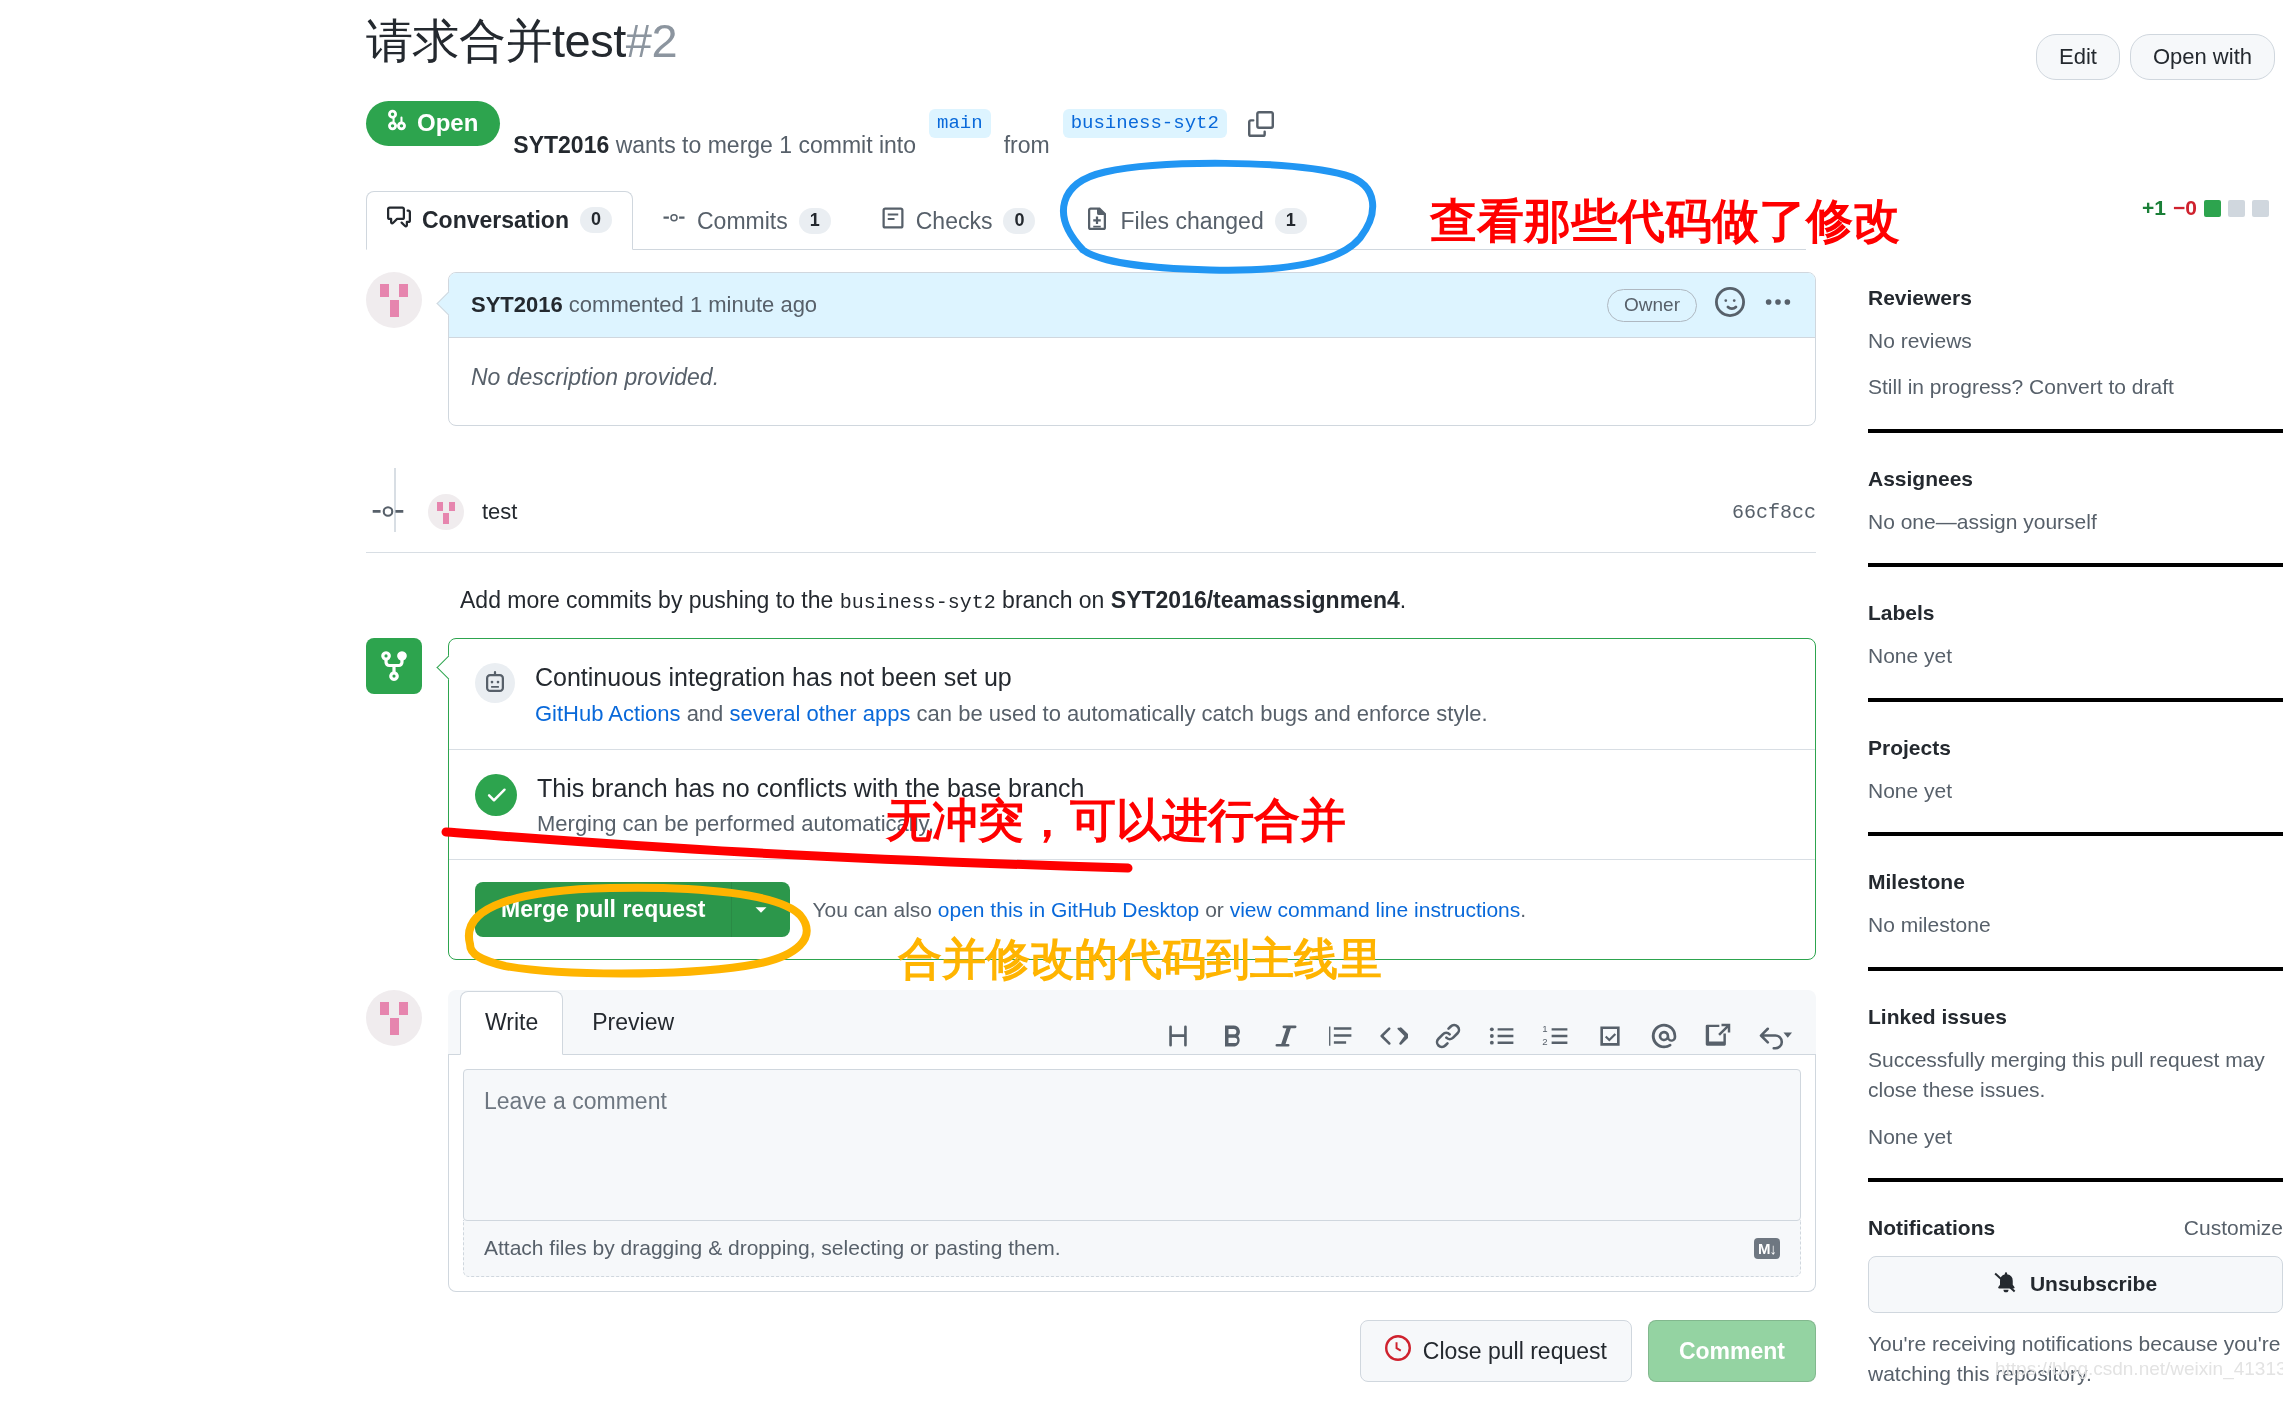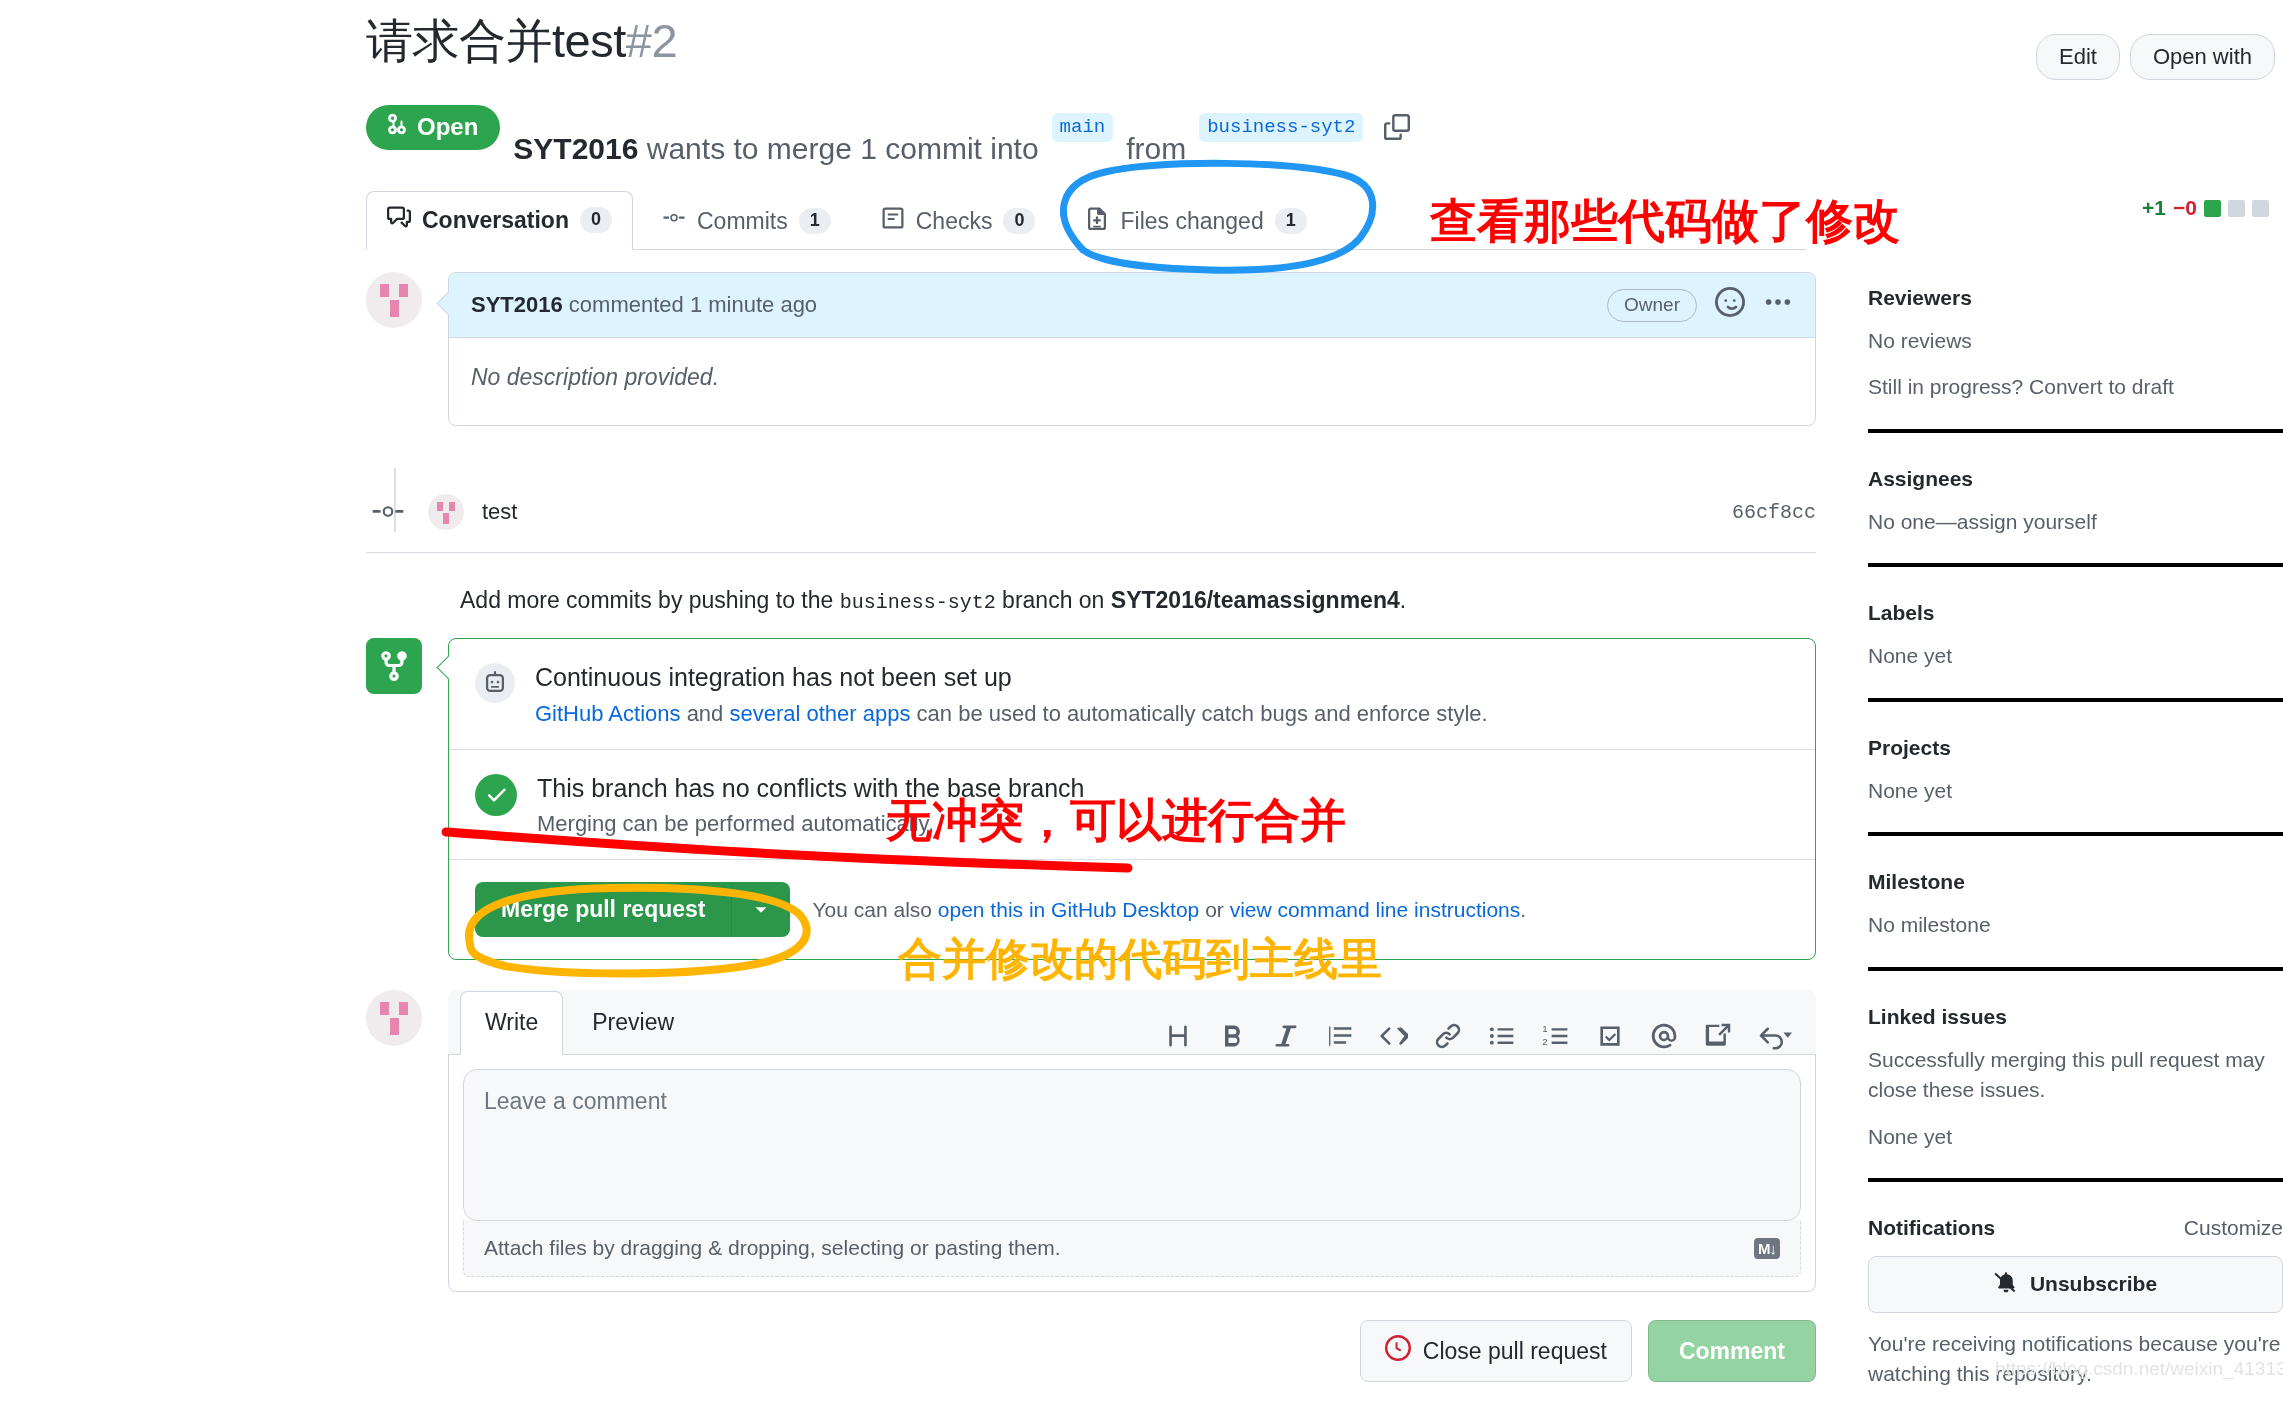--- a/index.html
+++ b/index.html
@@ -17,21 +17,21 @@
   .pr-header { position: absolute; left: 366px; top: 14px; width: 1680px; }
   .pr-title { font-size: 47px; font-weight: 400; line-height: 1.15; letter-spacing: -0.5px; }
   .pr-title .num { color: #8c959f; font-weight: 300; }
   .pr-subline { display: flex; align-items: center; gap: 13px; margin-top: 20px; }
   .state-badge {
     display: inline-flex; align-items: center; gap: 9px;
     background: #2da44e; color: #fff;
     border-radius: 28px; padding: 8px 22px 9px 20px;
     font-size: 24px; font-weight: 600;
   }
-  .subline-text { font-size: 30px; color: #57606a; margin-top: 44px; }
+  .subline-text { font-size: 23px; color: #57606a; margin-top: 44px; }
   .subline-text b { color: #24292f; font-weight: 600; }
   .branch-chip {
     display: inline-block; background: #ddf4ff; color: #0969da;
     border-radius: 6px; padding: 3px 8px 4px;
     font-family: "Liberation Mono", "DejaVu Sans Mono", monospace; font-size: 19px;
   }
   .copy-ico { margin-left: 8px; color: #57606a; display:inline-flex; }
 
   .top-actions { position: absolute; right: 8px; top: 34px; display: flex; gap: 10px; }
   .btn-plain {
@@ -162,21 +162,21 @@
     background:#f6f8fa; border-radius:8px 8px 0 0; padding: 0 12px; position:relative;
     justify-content: space-between;
   }
   .ftab-group { display:flex; gap:4px; }
   .ftab { padding:17px 24px 18px; font-size:23px; color:#24292f; border:1px solid transparent; border-bottom:none; border-radius:8px 8px 0 0; position:relative; top:1px;}
   .ftab.active { background:#fff; border-color:#d0d7de; border-bottom:1px solid #fff; }
   .md-tools { display:flex; align-items:center; gap:26px; padding-right:12px; color:#57606a; }
   .md-tools .grp { display:flex; align-items:center; gap:26px; }
   .form-body { border:1px solid #d0d7de; border-top:none; border-radius:0 0 8px 8px; background:#fff; padding:14px; }
   .ta {
-    border:1px solid #d0d7de; border-radius:14px; background:#f6f8fa;
+    border:1px solid #d0d7de; border-radius:4px; background:#f6f8fa;
     min-height:152px; padding:18px 20px; font-size:23px; color:#6e7781; position:relative;
   }
   .attach {
     border:1px dashed #d0d7de; border-top:none; border-radius:0 0 6px 6px;
     margin-top:-1px; background:#f6f8fa; padding:16px 20px;
     display:flex; align-items:center; justify-content:space-between;
     font-size:21px; color:#57606a;
   }
   .md-badge { background:#6e7781; color:#fff; border-radius:4px; font-size:15px; font-weight:700; padding:2px 4px; letter-spacing:-1px;}
   .form-actions { display:flex; justify-content:flex-end; gap:16px; margin-top:28px; }

